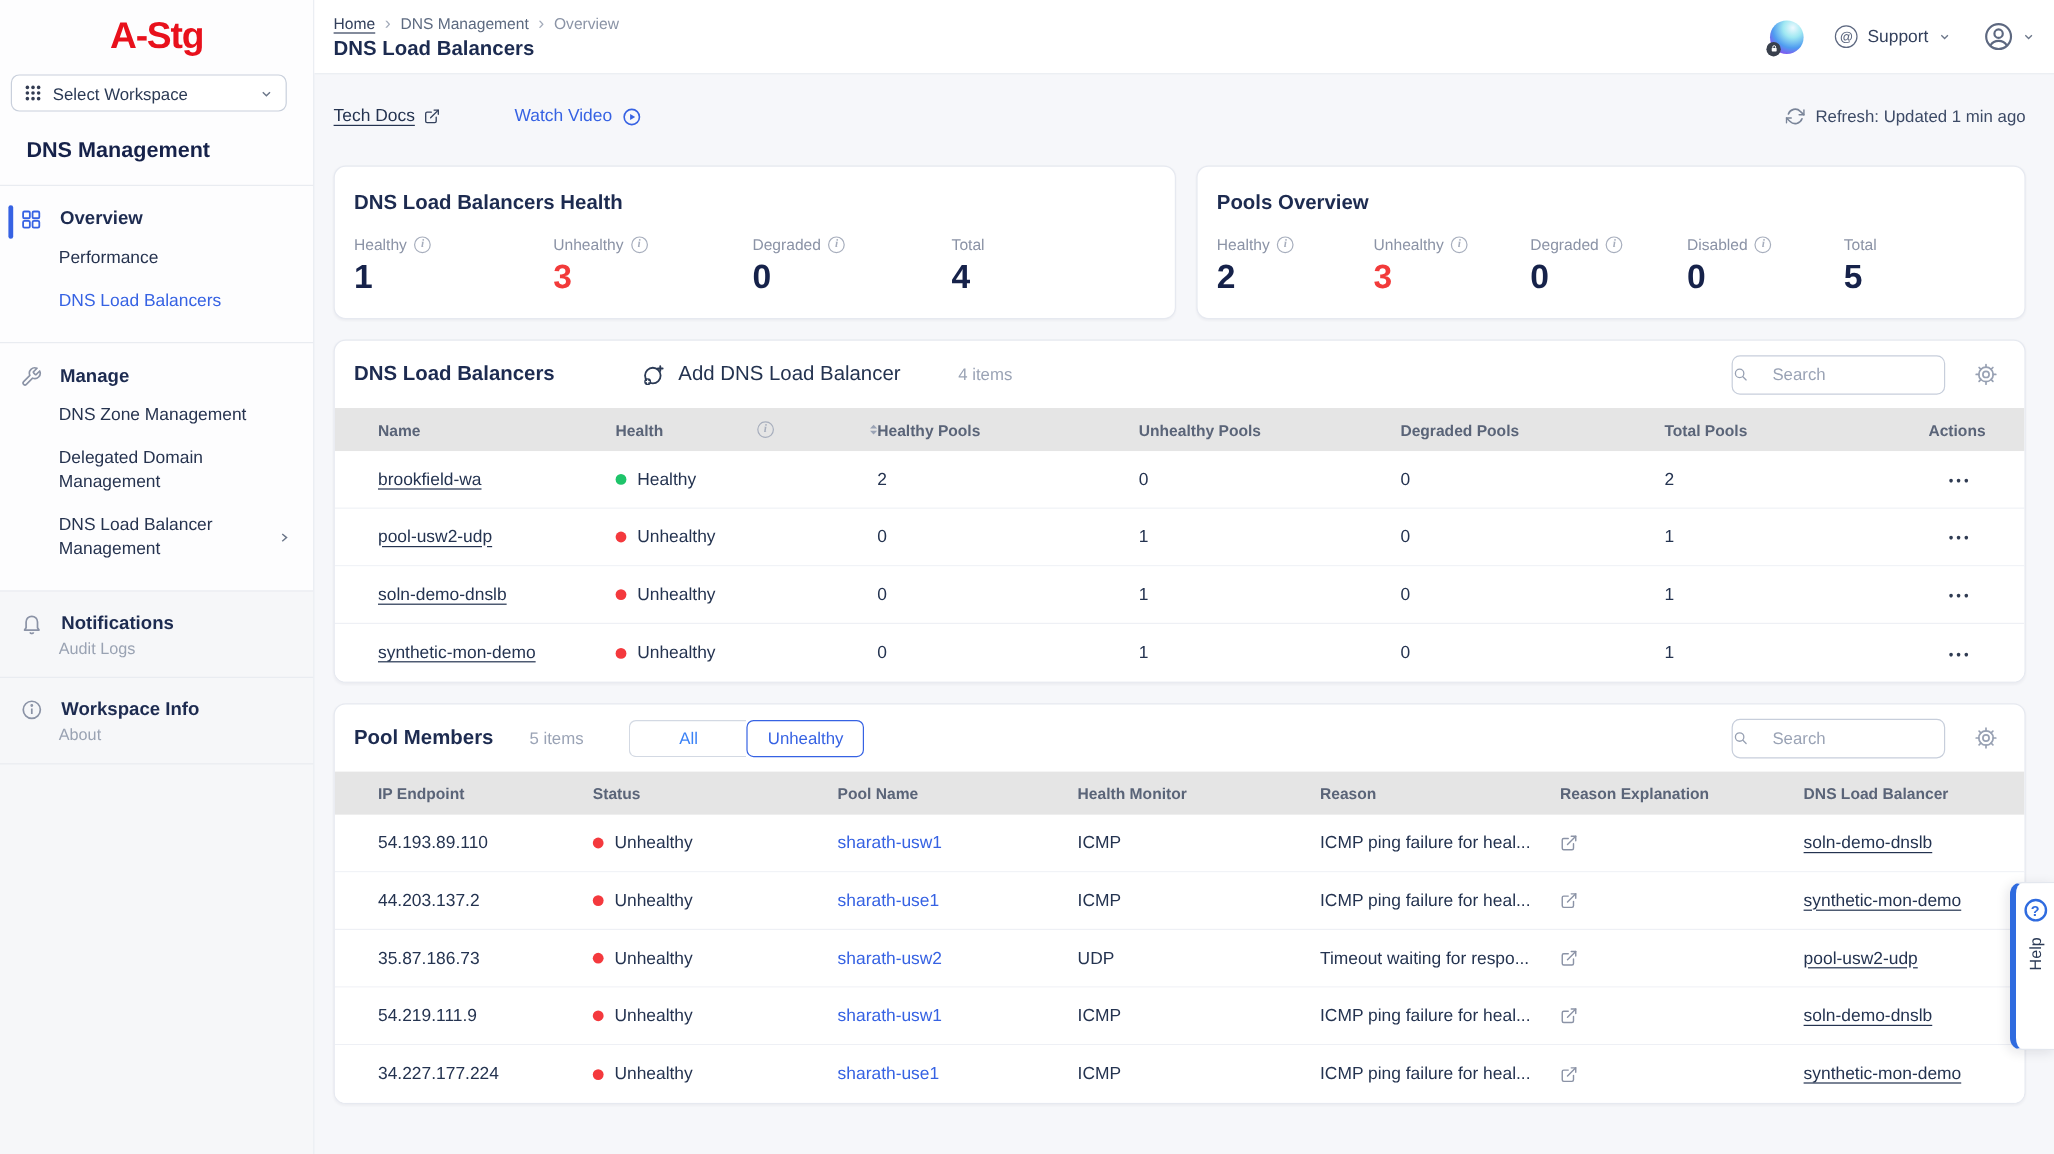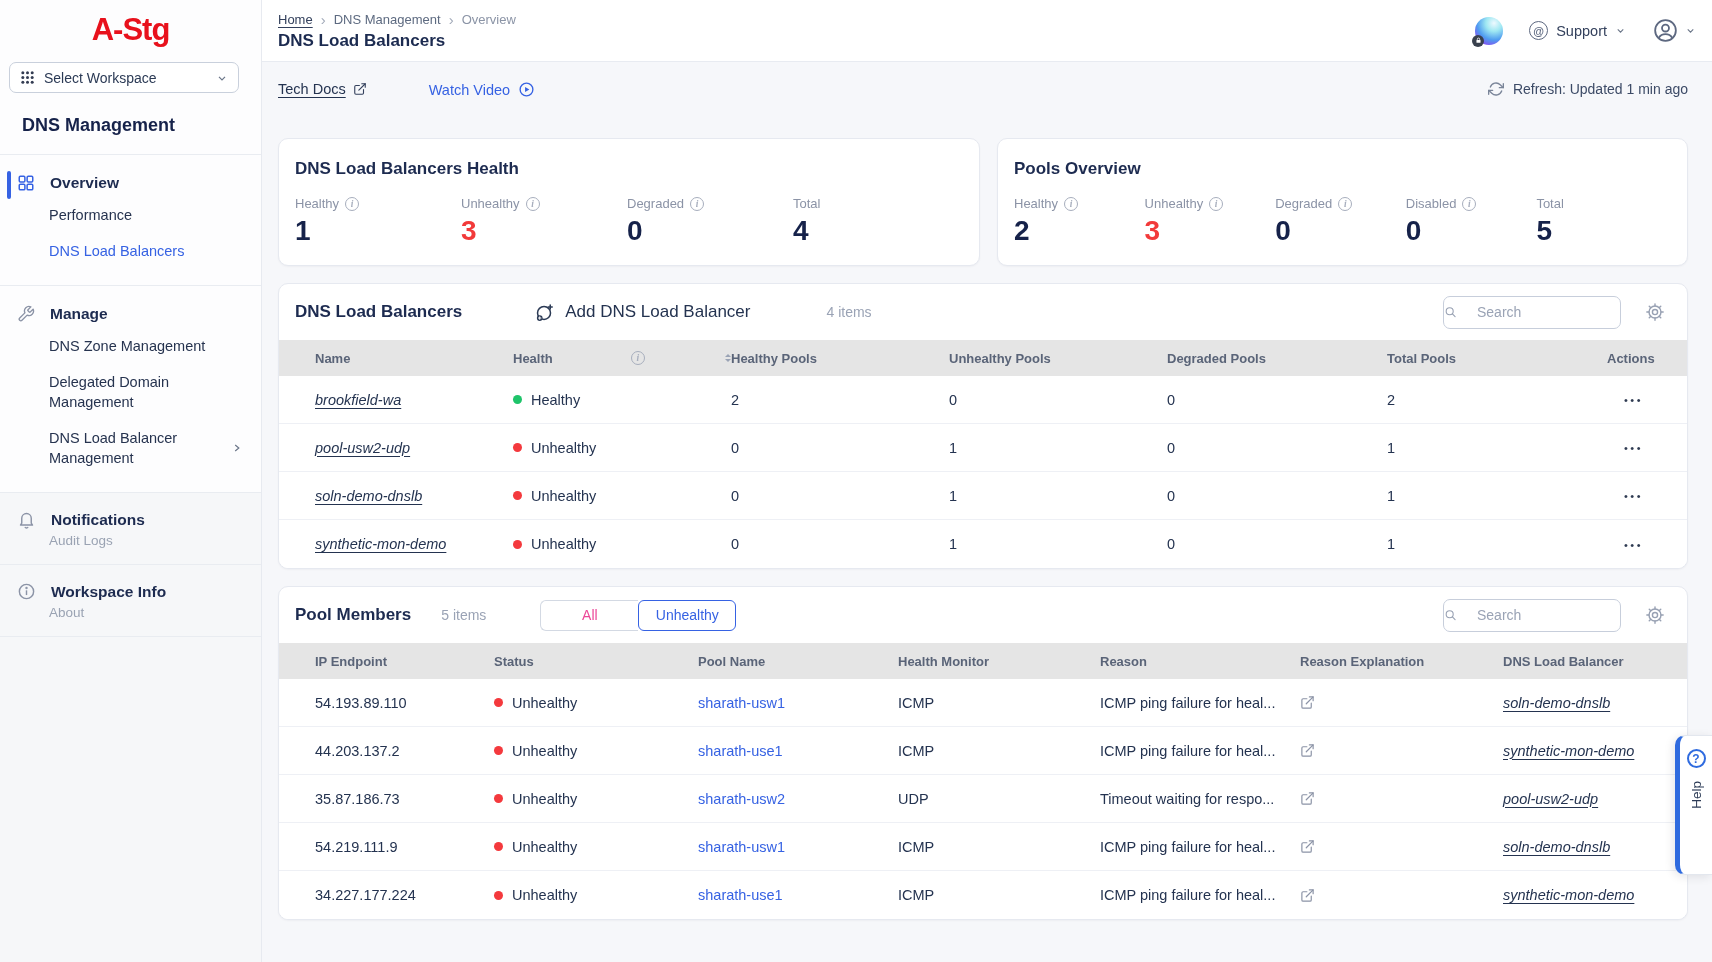--- a/index.html
+++ b/index.html
@@ -38,21 +38,21 @@
   .page-title { font-size:17px; font-weight:600; color:#1c2b50; }
   .topbar-right { margin-left:auto; display:flex; align-items:center; gap:26px; }
   .orb { position:relative; width:28px; height:28px; border-radius:50%; background:radial-gradient(circle at 68% 22%, #eef9ff 0%, #9fe8f2 28%, #4f9cf0 58%, #7c5cf0 78%, #e553c9 100%); cursor:pointer; }
   .orb-badge { position:absolute; left:-3px; bottom:-2px; width:12px; height:12px; border-radius:50%; background:#39404d; display:flex; align-items:center; justify-content:center; }
   .support-btn { display:flex; align-items:center; gap:8px; font-size:14.5px; color:#33405c; cursor:pointer; background:none; border:none; font-family:inherit; }
   .at-circle { width:19px; height:19px; border:1.5px solid #5d6880; border-radius:50%; display:inline-flex; align-items:center; justify-content:center; color:#5d6880; }
   .at-circle::after { content:"@"; font-size:11px; font-weight:600; }
   .account-btn { display:flex; align-items:center; gap:6px; cursor:pointer; background:none; border:none; }
 
   .content { padding:0 24px 0 16px; flex:1; }
-  .tools-row { display:flex; align-items:flex-start; margin-top:19px; height:32px; }
+  .tools-row { display:flex; align-items:center; margin-top:19px; height:32px; }
   .techdocs { display:flex; align-items:center; gap:7px; font-size:14.5px; font-weight:500; color:#243350; text-decoration:underline; text-underline-offset:3px; cursor:pointer; }
   .watchvideo { display:flex; align-items:center; gap:8px; font-size:14.5px; color:#3662e3; cursor:pointer; margin-left:62px; }
   .refresh { margin-left:auto; display:flex; align-items:center; gap:9px; font-size:14px; color:#3c4a66; cursor:pointer; }
 
   
   .cards-row { display:flex; gap:17px; margin-top:25px; }
   .card { background:#fff; border:1px solid #e6e9f0; border-radius:10px; box-shadow:0 1px 2px rgba(16,24,40,.04); }
   .sum-card { height:128px; padding:20px 20px 0 16px; }
   .sum-card.c1 { width:702px; }
   .sum-card.c2 { width:691px;border-radius:10px; }
@@ -64,50 +64,50 @@
   .stat-value { margin-top:5px; font-size:28px; font-weight:700; color:#16224a; line-height:30px; }
   .stat-value.red { color:#f23a3a; }
   .ic { width:14px; height:14px; border:1.2px solid #a7aebd; border-radius:50%; display:inline-flex; align-items:center; justify-content:center; color:#a7aebd; flex:none; }
   .ic::after { content:"i"; font-size:9.5px; font-weight:700; font-family:"Liberation Serif", serif; font-style:italic; }
 
   
   .table-card { margin-top:17px; overflow:hidden; }
   .tc-head { display:flex; align-items:center; height:56px; padding:0 22px 0 16px; }
   .tc-title { font-size:17px; font-weight:600; color:#1d2b50; }
   .add-btn { display:flex; align-items:center; gap:10px; margin-left:72px; font-size:17px; font-weight:500; color:#243350; background:none; border:none; cursor:pointer; font-family:inherit; }
-  .items-count { margin-left:76px; font-size:14px; color:#9aa3b5; }
+  .items-count { margin-left:48px; font-size:14px; color:#9aa3b5; }
   .tc-right { margin-left:auto; display:flex; align-items:center; gap:24px; }
   .search-box { display:flex; align-items:center; gap:20px; width:178px; height:33px; border:1px solid #c7cedb; border-radius:7px; padding:0 0; background:#fff; }
   .search-box input { border:none; outline:none; width:100%; font-size:14px; color:#33405c; font-family:inherit; background:transparent; }
   .search-box input::placeholder { color:#9aa3b5; }
   .settings-btn { background:none; border:none; cursor:pointer; color:#98a1b3; display:flex; }
 
   .lbt-head, .lbt-row { display:grid; grid-template-columns:198px 218px 218px 218px 220px 220px 1fr; align-items:center; padding:0 44px 0 36px; }
   .pmt-head, .pmt-row { display:grid; grid-template-columns:179px 204px 200px 202px 200px 203px 1fr; align-items:center; padding:0 30px 0 36px; }
   .t-headrow { height:36px; background:#e5e5e5; font-size:13px; font-weight:700; color:#5a6478; }
   .t-row { height:48px; border-bottom:1px solid #eef0f5; font-size:14.5px; color:#243350; background:#fff; }
   .t-row:last-child { border-bottom:none; }
   .th-flex { display:flex; align-items:center; gap:6px;justify-content:space-between; }
   .th-right { text-align:right; }
   .sort { display:inline-flex; flex-direction:column; cursor:pointer; margin-left:2px; }
   .sort::before { content:""; border:3.5px solid transparent; border-bottom-color:#9aa3b5; margin-bottom:2px; }
   .sort::after { content:""; border:3.5px solid transparent; border-top-color:#9aa3b5; }
   .dot { width:9px; height:9px; border-radius:50%; display:inline-block; flex:none; }
   .dot.green { background:#1ec46a; }
   .dot.red { background:#f4393d; }
   .cell-flex { display:flex; align-items:center; gap:9px; }
-  .link-nav { color:#243350; text-decoration:underline; text-underline-offset:3px; cursor:pointer;font-style:italic; }
+  .link-nav { color:#243350; text-decoration:underline; text-underline-offset:3px; cursor:pointer; }
   .link-blue { color:#3662e3; cursor:pointer; }
   .more-btn { background:none; border:none; cursor:pointer; color:#2f3b52; text-align:right; }
   .more-btn::after { content:"\2022\2022\2022"; font-size:11px; letter-spacing:2.5px; }
   .ext-btn { background:none; border:none; cursor:pointer; color:#8b93a6; display:inline-flex; }
 
   .pm-tabs { display:flex; margin-left:38px; }
   .tab { width:98px; height:31px; display:flex; align-items:center; justify-content:center; font-size:14px; cursor:pointer; background:#fff; }
-  .tab.all { border:1px solid #d3d9e3; border-radius:6px 0 0 6px; color:#ec4899; border-right:none;margin-left:16px; }
+  .tab.all { border:1px solid #d3d9e3; border-radius:6px 0 0 6px; color:#3b82f6; border-right:none; }
   .tab.unhealthy { border:1.5px solid #3662e3; border-radius:6px; color:#3662e3; font-weight:500; }
 
   
   .help-tab { position:fixed; right:0; top:735px; width:37px; height:140px; background:#fff; border:1px solid #e3e7ee; border-left:5px solid #2f6bdf; border-right:none; border-radius:10px 0 0 10px; box-shadow:-2px 2px 10px rgba(16,24,40,.10); display:flex; flex-direction:column; align-items:center; padding-top:13px; gap:13px; cursor:pointer; z-index:50; }
   .q-circle { width:19px; height:19px; border:2px solid #2f6bdf; border-radius:50%; display:flex; align-items:center; justify-content:center; color:#2f6bdf; flex:none; }
   .q-circle::after { content:"?"; font-size:12px; font-weight:700; }
   .help-label { writing-mode:vertical-rl; transform:rotate(180deg); font-size:13.5px; color:#2b3a55; }
 </style>
 </head>
 <body>

